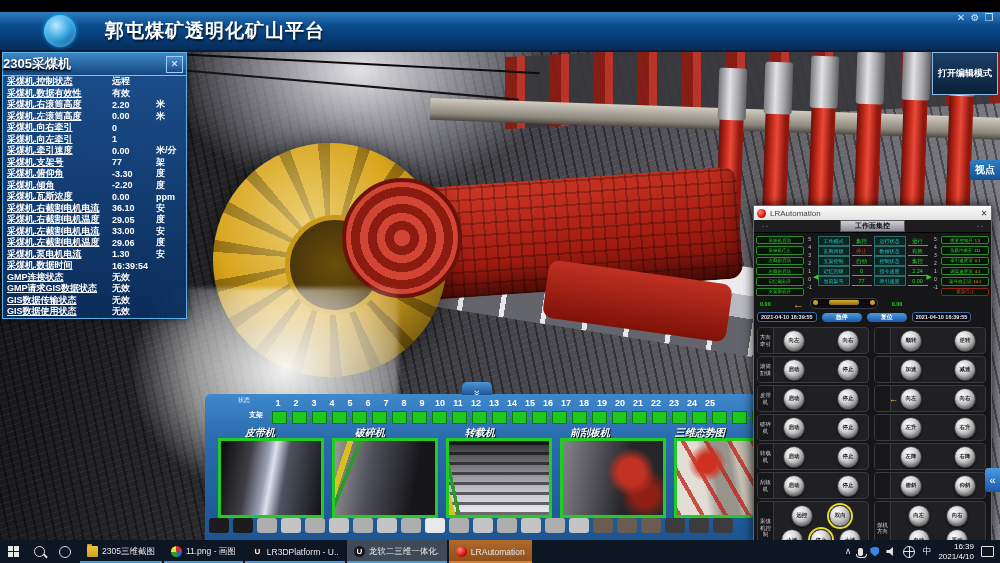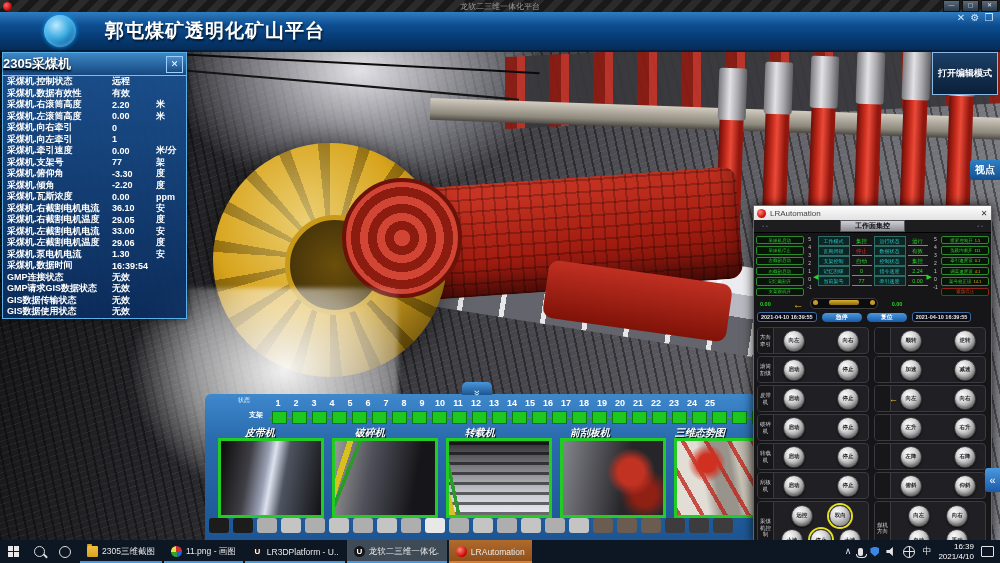--- a/index.html
+++ b/index.html
@@ -89,21 +89,21 @@
   
   #left-panel{position:absolute;left:2px;top:52px;width:183px;z-index:10;
     background:linear-gradient(rgba(27,84,150,.92),rgba(10,45,95,.92));
     border:1px solid #5ab0e8;box-shadow:0 0 8px rgba(0,0,0,.6);}
   #lp-header{height:22px;background:linear-gradient(#3c88c6,#16477f);border-bottom:1px solid #7ac0f0;
     display:flex;align-items:center;justify-content:flex-start;position:relative;text-decoration:underline;}
   #lp-title{color:#fff;font-size:13px;font-weight:bold;text-shadow:0 1px 2px #000;}
   #lp-close{position:absolute;right:3px;top:3px;width:15px;height:15px;background:linear-gradient(#4a90d0,#1a4a84);
     border:1px solid #9ecfff;color:#fff;font-size:9px;line-height:14px;text-align:center;cursor:pointer;}
   .lp-row{display:flex;height:11.5px;align-items:center;padding:0 4px;}
-  .lp-label{flex:1;color:#fff;font-size:9px;font-weight:bold;white-space:nowrap;overflow:hidden;}
+  .lp-label{flex:1;color:#fff;font-size:9px;font-weight:bold;white-space:nowrap;overflow:hidden;text-decoration:underline;}
   .lp-value{width:44px;color:#fff;font-size:9px;font-weight:bold;white-space:nowrap;}
   .lp-unit{width:26px;color:#fff;font-size:9px;font-weight:bold;white-space:nowrap;}
 
   
   #viewpoint{position:absolute;right:0;top:160px;z-index:9;background:linear-gradient(#2f80c4,#14508e);
     color:#fff;font-size:10px;font-weight:bold;padding:3px 5px;border-radius:3px 0 0 3px;cursor:pointer;}
 
   
   #lrwin{position:absolute;left:753px;top:205px;width:237px;height:335px;z-index:15;
     border:1px solid #666;background:#161618;box-shadow:0 0 10px rgba(0,0,0,.8);}
@@ -247,29 +247,20 @@
     background:linear-gradient(#e4e4e4,#e4e4e4) center/100% 1px no-repeat,
                linear-gradient(#e4e4e4,#e4e4e4) center/1px 100% no-repeat;}
   #clock{color:#fff;font-size:8px;text-align:right;line-height:10px;cursor:default;}
   .tr-notif{width:11px;height:9px;border:1px solid #e4e4e4;border-radius:1px;}
 </style>
 </head>
 <body>
 
 <div id="app">
 
-  <div id="titlebar">
-    <div id="tb-logo"></div>
-    <div id="tb-title">龙软二三维一体化平台</div>
-    <div class="tb-btns">
-      <div class="tb-btn">—</div>
-      <div class="tb-btn">▢</div>
-      <div class="tb-btn">✕</div>
-    </div>
-  </div>
 
   <div id="navbar">
     <div id="nav-logo"></div>
     <div id="nav-brand">郭屯煤矿透明化矿山平台</div>
     <div id="nav-tools">
       <div class="nav-tool">✕</div>
       <div class="nav-tool">⚙</div>
       <div class="nav-tool">❐</div>
     </div>
   </div>

